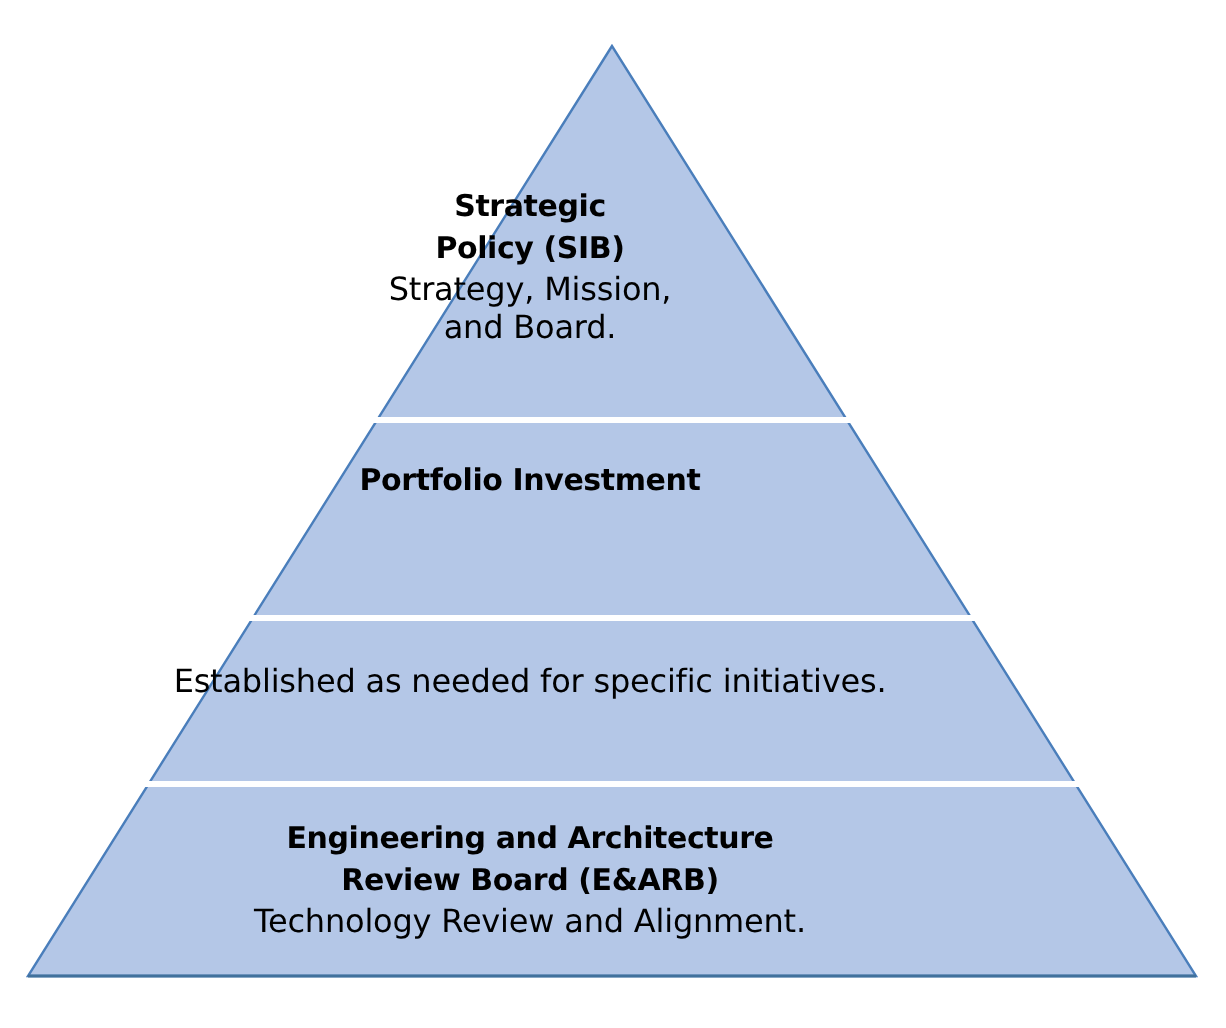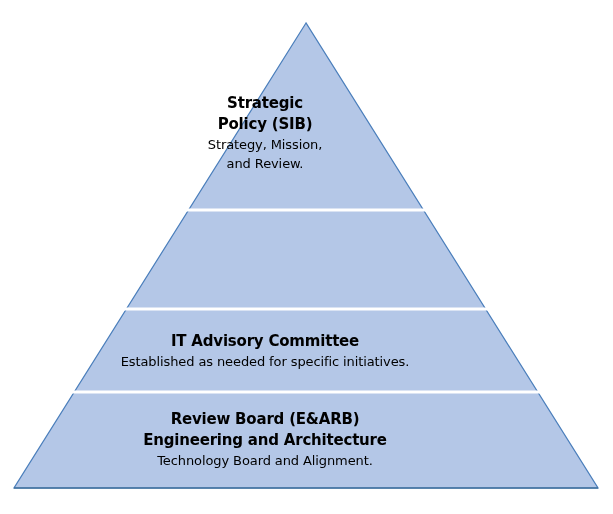--- a/index.html
+++ b/index.html
@@ -1,59 +1,57 @@
 <!DOCTYPE html>
 <html><head>
   <meta charset="utf-8">
   <style>
     html, body { margin: 0; padding: 0; background: #ffffff; }
     body { width: 613px; height: 514px; position: relative; overflow: hidden; font-family: "Liberation Sans", sans-serif; color: #000; }
     #pyramid-svg { position: absolute; left: 0; top: 0; }
     .tier-text { position: absolute; left: 0; width: 530px; text-align: center; }
     .title { font-family: "DejaVu Sans", sans-serif; font-weight: bold; font-size: 15px; line-height: 21px; letter-spacing: -0.2px; }
-    .desc { font-family: "DejaVu Sans", sans-serif; font-size: 13px; line-height: 19px; letter-spacing: -0.1px; }
+    .desc { font-family: "DejaVu Sans", sans-serif; font-size: 16px; line-height: 19px; letter-spacing: -0.1px; }
     .title span, .desc span { display: block; }
   </style>
 </head>
 <body>
 
 <svg id="pyramid-svg" width="613" height="514" viewBox="0 0 613 514">
   <polygon points="306,23 14,488 598,488" fill="#B4C7E7" stroke="#4A7EBB" stroke-width="1.2"></polygon>
   <line x1="180" y1="210" x2="432" y2="210" stroke="#FFFFFF" stroke-width="3"></line>
   <line x1="117" y1="309" x2="495" y2="309" stroke="#FFFFFF" stroke-width="3"></line>
   <line x1="65" y1="392" x2="547" y2="392" stroke="#FFFFFF" stroke-width="3"></line>
   <line x1="14" y1="488" x2="598" y2="488" stroke="#41719C" stroke-width="1.5"></line>
 </svg>
 
 <div class="tier-text" style="top: 93px;">
   <div class="title">
     <span>Strategic</span>
     <span>Policy (SIB)</span>
   </div>
   <div class="desc">
     <span>Strategy, Mission,</span>
-    <span>and Review.</span>
+    <span>and Board.</span>
   </div>
 </div>
 
 <div class="tier-text" style="top: 230px;">
   <div class="title">
+    <span>Portfolio Investment</span>
   </div>
 </div>
 
 <div class="tier-text" style="top: 331px;">
-  <div class="title">
-    <span>IT Advisory Committee</span>
-  </div>
   <div class="desc">
     <span>Established as needed for specific initiatives.</span>
   </div>
 </div>
 
 <div class="tier-text" style="top: 409px;">
   <div class="title">
+    <span>Engineering and Architecture</span>
     <span>Review Board (E&amp;ARB)</span>
-    <span>Engineering and Architecture</span>
   </div>
   <div class="desc">
-    <span>Technology Board and Alignment.</span>
+    <span>Technology Review and Alignment.</span>
   </div>
 </div>
 
 </body></html>

